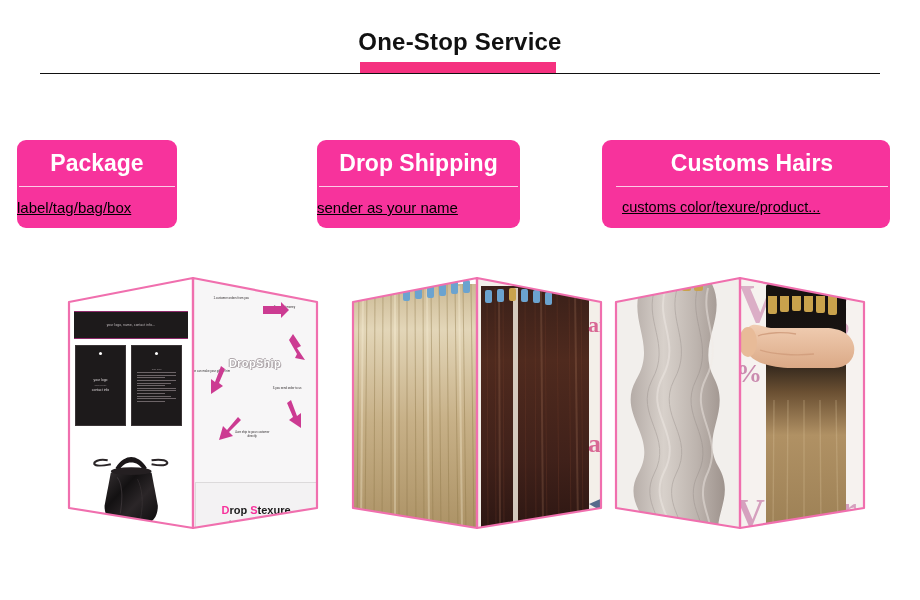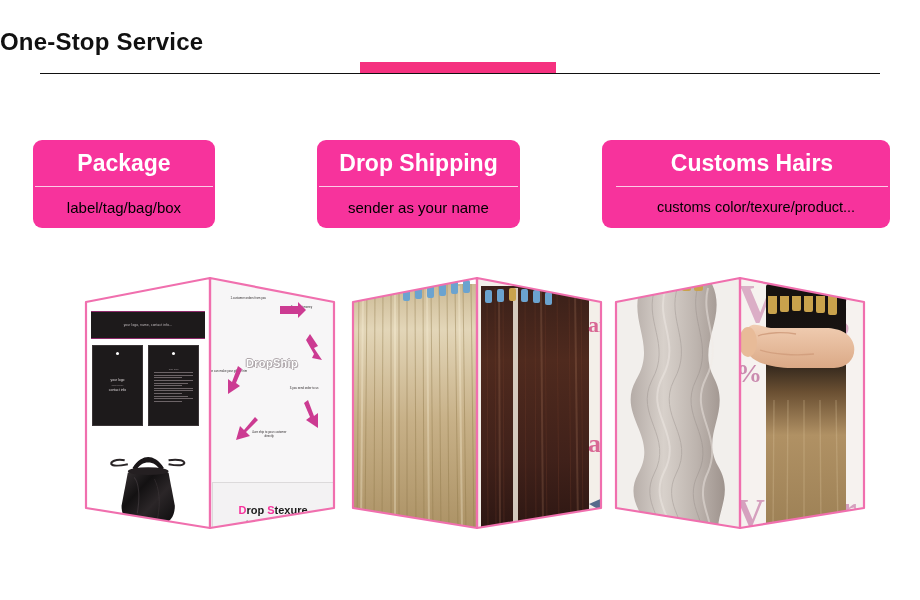--- a/index.html
+++ b/index.html
@@ -28,20 +28,21 @@
     left: 0;
     top: 0;
     width: 920px;
     height: 95px;
   }
   .header-title {
     position: absolute;
     left: 0;
     top: 27px;
     width: 920px;
+    text-align: center;
     font-size: 24px;
     font-weight: bold;
     color: #111111;
     letter-spacing: 0.2px;
     line-height: 30px;
   }
   .header-rule {
     position: absolute;
     left: 40px;
     top: 73px;
@@ -67,21 +68,21 @@
     height: 92px;
   }
   .card {
     position: absolute;
     top: 0;
     border-radius: 9px;
     background: #f7339c;
     overflow: hidden;
     box-sizing: border-box;
   }
-  .card.c0 { left: 33px;  width: 182px; height: 88px; }
+  .card.c0 { left: 17px;  width: 160px; height: 88px; }
   .card.c1 { left: 317px; width: 203px; height: 88px; }
   .card.c2 { left: 602px; width: 288px; height: 88px; padding-left: 12px; }
 
   .card-title {
     height: 46px;
     line-height: 46px;
     text-align: center;
     color: #ffffff;
     font-size: 23px;
     font-weight: bold;
@@ -89,44 +90,45 @@
     overflow: hidden;
   }
   .card-divider {
     height: 1px;
     margin: 0 2px;
     background: rgba(255,255,255,0.75);
   }
   .card-sub {
     height: 41px;
     line-height: 41px;
-    text-align: center;
+    text-align: left;
     color: #000000;
     font-size: 15px;
     font-weight: normal;
     white-space: nowrap;
     overflow: hidden;
+    text-decoration: underline;
   }
   .card.c2 .card-sub { font-size: 14.5px; margin-left: 8px; }
 
   
   .showcase {
     position: absolute;
     left: 0;
     top: 270px;
     width: 920px;
     height: 300px;
   }
   .box {
     position: absolute;
     top: 0;
     width: 264px;
     height: 290px;
   }
-  .box.b0 { left: 78px; }
+  .box.b0 { left: 61px; }
   .box.b1 { left: 345px; }
   .box.b2 { left: 608px; }
 
   .box svg { display: block; width: 264px; height: 290px; }
 
   
   .pkg-art { width: 100%; height: 100%; background: #ffffff; position: relative; }
   .pkg-banner {
     position: absolute; left: 9%; top: 14%; width: 82%; height: 9%;
     background: #1d1a1b; border-top: 1.5px solid #8f2a6b; border-bottom: 1.5px solid #8f2a6b;

